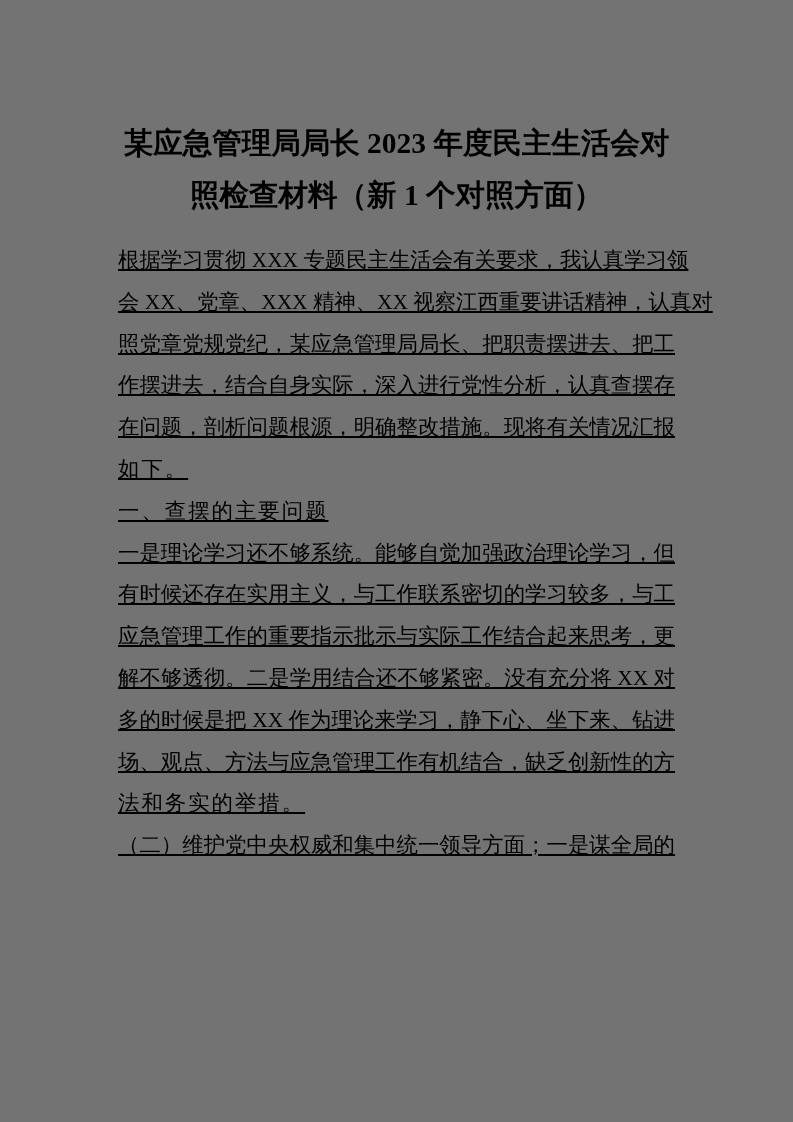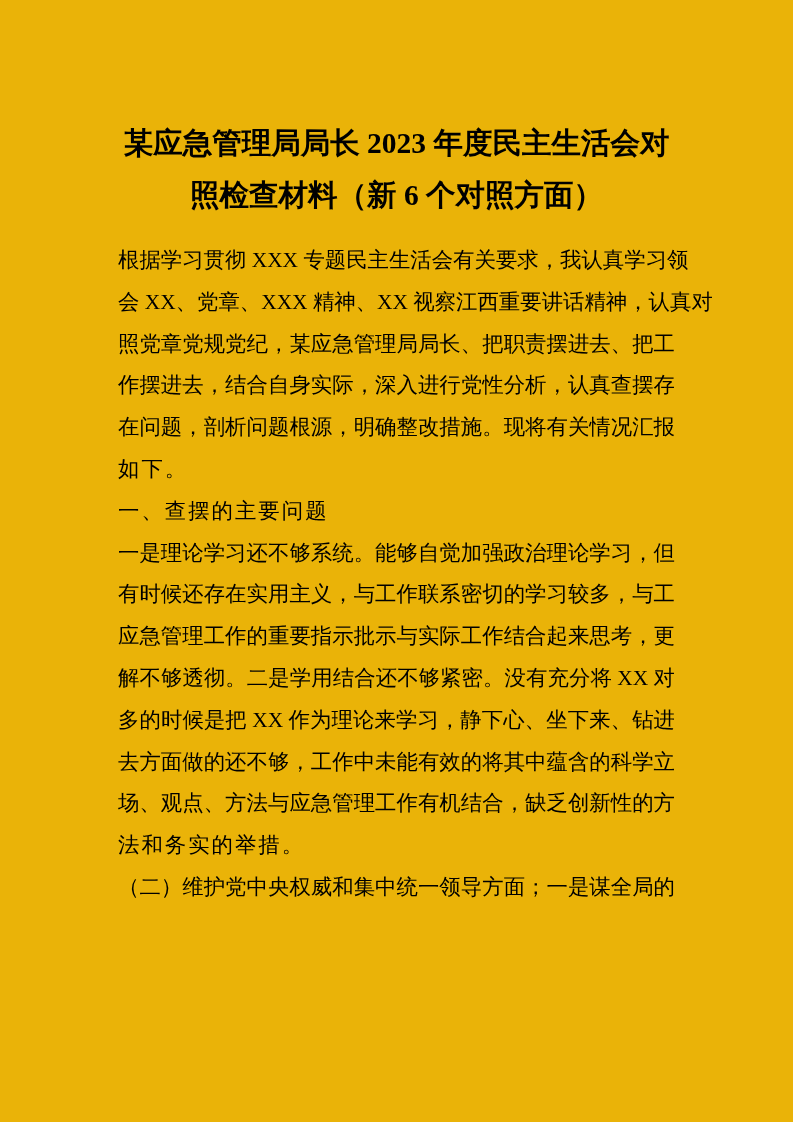--- a/index.html
+++ b/index.html
@@ -5,21 +5,21 @@
 <style>
   html, body {
     margin: 0;
     padding: 0;
     background: #ffffff;
   }
   .page {
     position: relative;
     width: 793px;
     height: 1122px;
-    background: #eab308;
+    background: #737373;
     overflow: hidden;
     font-family: "Liberation Serif", "DejaVu Serif", serif;
     color: #000000;
   }
   .doc-title {
     position: absolute;
     top: 117px;
     left: 118px;
     width: 557px;
     margin: 0;
@@ -38,49 +38,49 @@
     width: 557px;
     font-size: 21.4px;
   }
   .doc-body .line {
     height: 41.8px;
     line-height: 41.8px;
     text-align: justify;
     text-align-last: justify;
     text-justify: inter-character;
     white-space: nowrap;
+    text-decoration: underline;
   }
   .doc-body .line.no-fill {
     text-align: left;
     text-align-last: left;
     letter-spacing: 2px;
   }
 </style>
 </head>
 <body>
 
 <div class="page">
 
   <h1 class="doc-title">
     <div class="title-line">某应急管理局局长 2023 年度民主生活会对</div>
-    <div class="title-line">照检查材料（新 6 个对照方面）</div>
+    <div class="title-line">照检查材料（新 1 个对照方面）</div>
   </h1>
 
   <div class="doc-body">
     <div class="line">根据学习贯彻 XXX 专题民主生活会有关要求，我认真学习领</div>
     <div class="line">会 XX、党章、XXX 精神、XX 视察江西重要讲话精神，认真对</div>
     <div class="line">照党章党规党纪，某应急管理局局长、把职责摆进去、把工</div>
     <div class="line">作摆进去，结合自身实际，深入进行党性分析，认真查摆存</div>
     <div class="line">在问题，剖析问题根源，明确整改措施。现将有关情况汇报</div>
     <div class="line no-fill">如下。</div>
     <div class="line no-fill">一、查摆的主要问题</div>
     <div class="line">一是理论学习还不够系统。能够自觉加强政治理论学习，但</div>
     <div class="line">有时候还存在实用主义，与工作联系密切的学习较多，与工</div>
     <div class="line">应急管理工作的重要指示批示与实际工作结合起来思考，更</div>
     <div class="line">解不够透彻。二是学用结合还不够紧密。没有充分将 XX 对</div>
     <div class="line">多的时候是把 XX 作为理论来学习，静下心、坐下来、钻进</div>
-    <div class="line">去方面做的还不够，工作中未能有效的将其中蕴含的科学立</div>
     <div class="line">场、观点、方法与应急管理工作有机结合，缺乏创新性的方</div>
     <div class="line no-fill">法和务实的举措。</div>
     <div class="line">（二）维护党中央权威和集中统一领导方面；一是谋全局的</div>
   </div>
 
 </div>
 
 </body></html>

